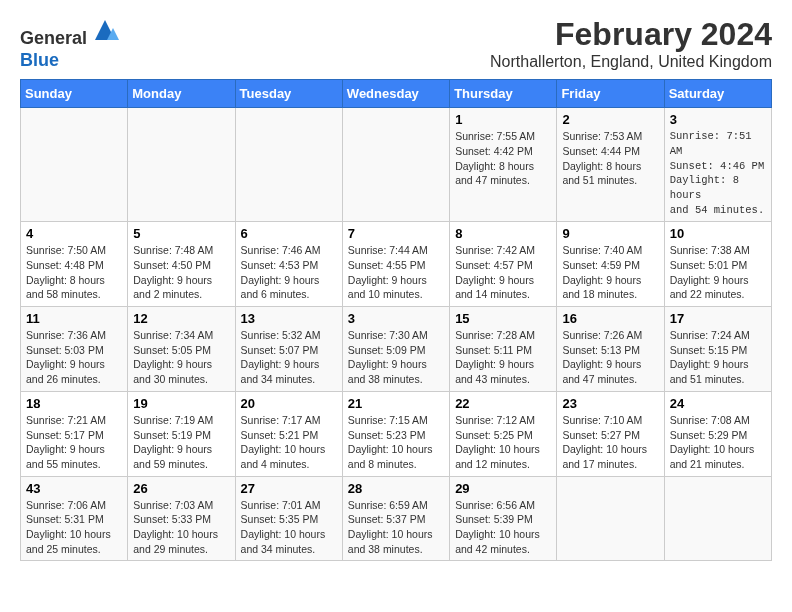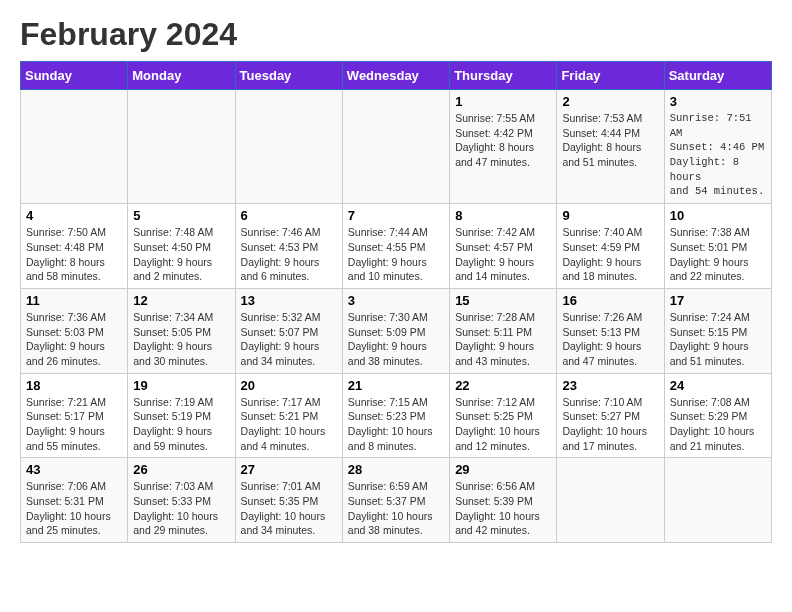--- a/index.html
+++ b/index.html
@@ -45,21 +45,21 @@
       font-size: 16px;
       font-weight: normal;
       color: #333;
     }
     table {
       width: 100%;
       border-collapse: collapse;
       font-size: 11px;
     }
     thead tr th {
-      background-color: #6d28d9;
+      background-color: #3b82f6;
       color: #fff;
       padding: 6px 4px;
       text-align: left;
       font-size: 13px;
       font-weight: bold;
       border: 1px solid #2a6bbf;
     }
     tbody tr td {
       border: 1px solid #ccc;
       padding: 4px 5px;
@@ -86,22 +86,34 @@
       line-height: 1.4;
     }
     td.empty {
       background: #f5f5f5;
     }
   </style>
 </head>
 <body>
 
 <div class="header">
+  <div class="logo">
+    <div>
+      <div class="logo-text">
+        <span class="general">General</span><svg class="logo-icon" viewBox="0 0 28 28" xmlns="http://www.w3.org/2000/svg">
+            <polygon points="4,24 14,4 24,24" fill="#1a6bbf"></polygon>
+            <polygon points="16,24 22,12 28,24" fill="#5aabf0"></polygon>
+          </svg><br>
+        <span class="blue">Blue</span>
+      </div>
+    </div>
+  </div>
   <div class="title-block">
     <h1>February 2024</h1>
+    <h2>Northallerton, England, United Kingdom</h2>
   </div>
 </div>
 
 <table>
   <thead>
     <tr>
     <th>Sunday</th>
         <th>Monday</th>
         <th>Tuesday</th>
         <th>Wednesday</th>

